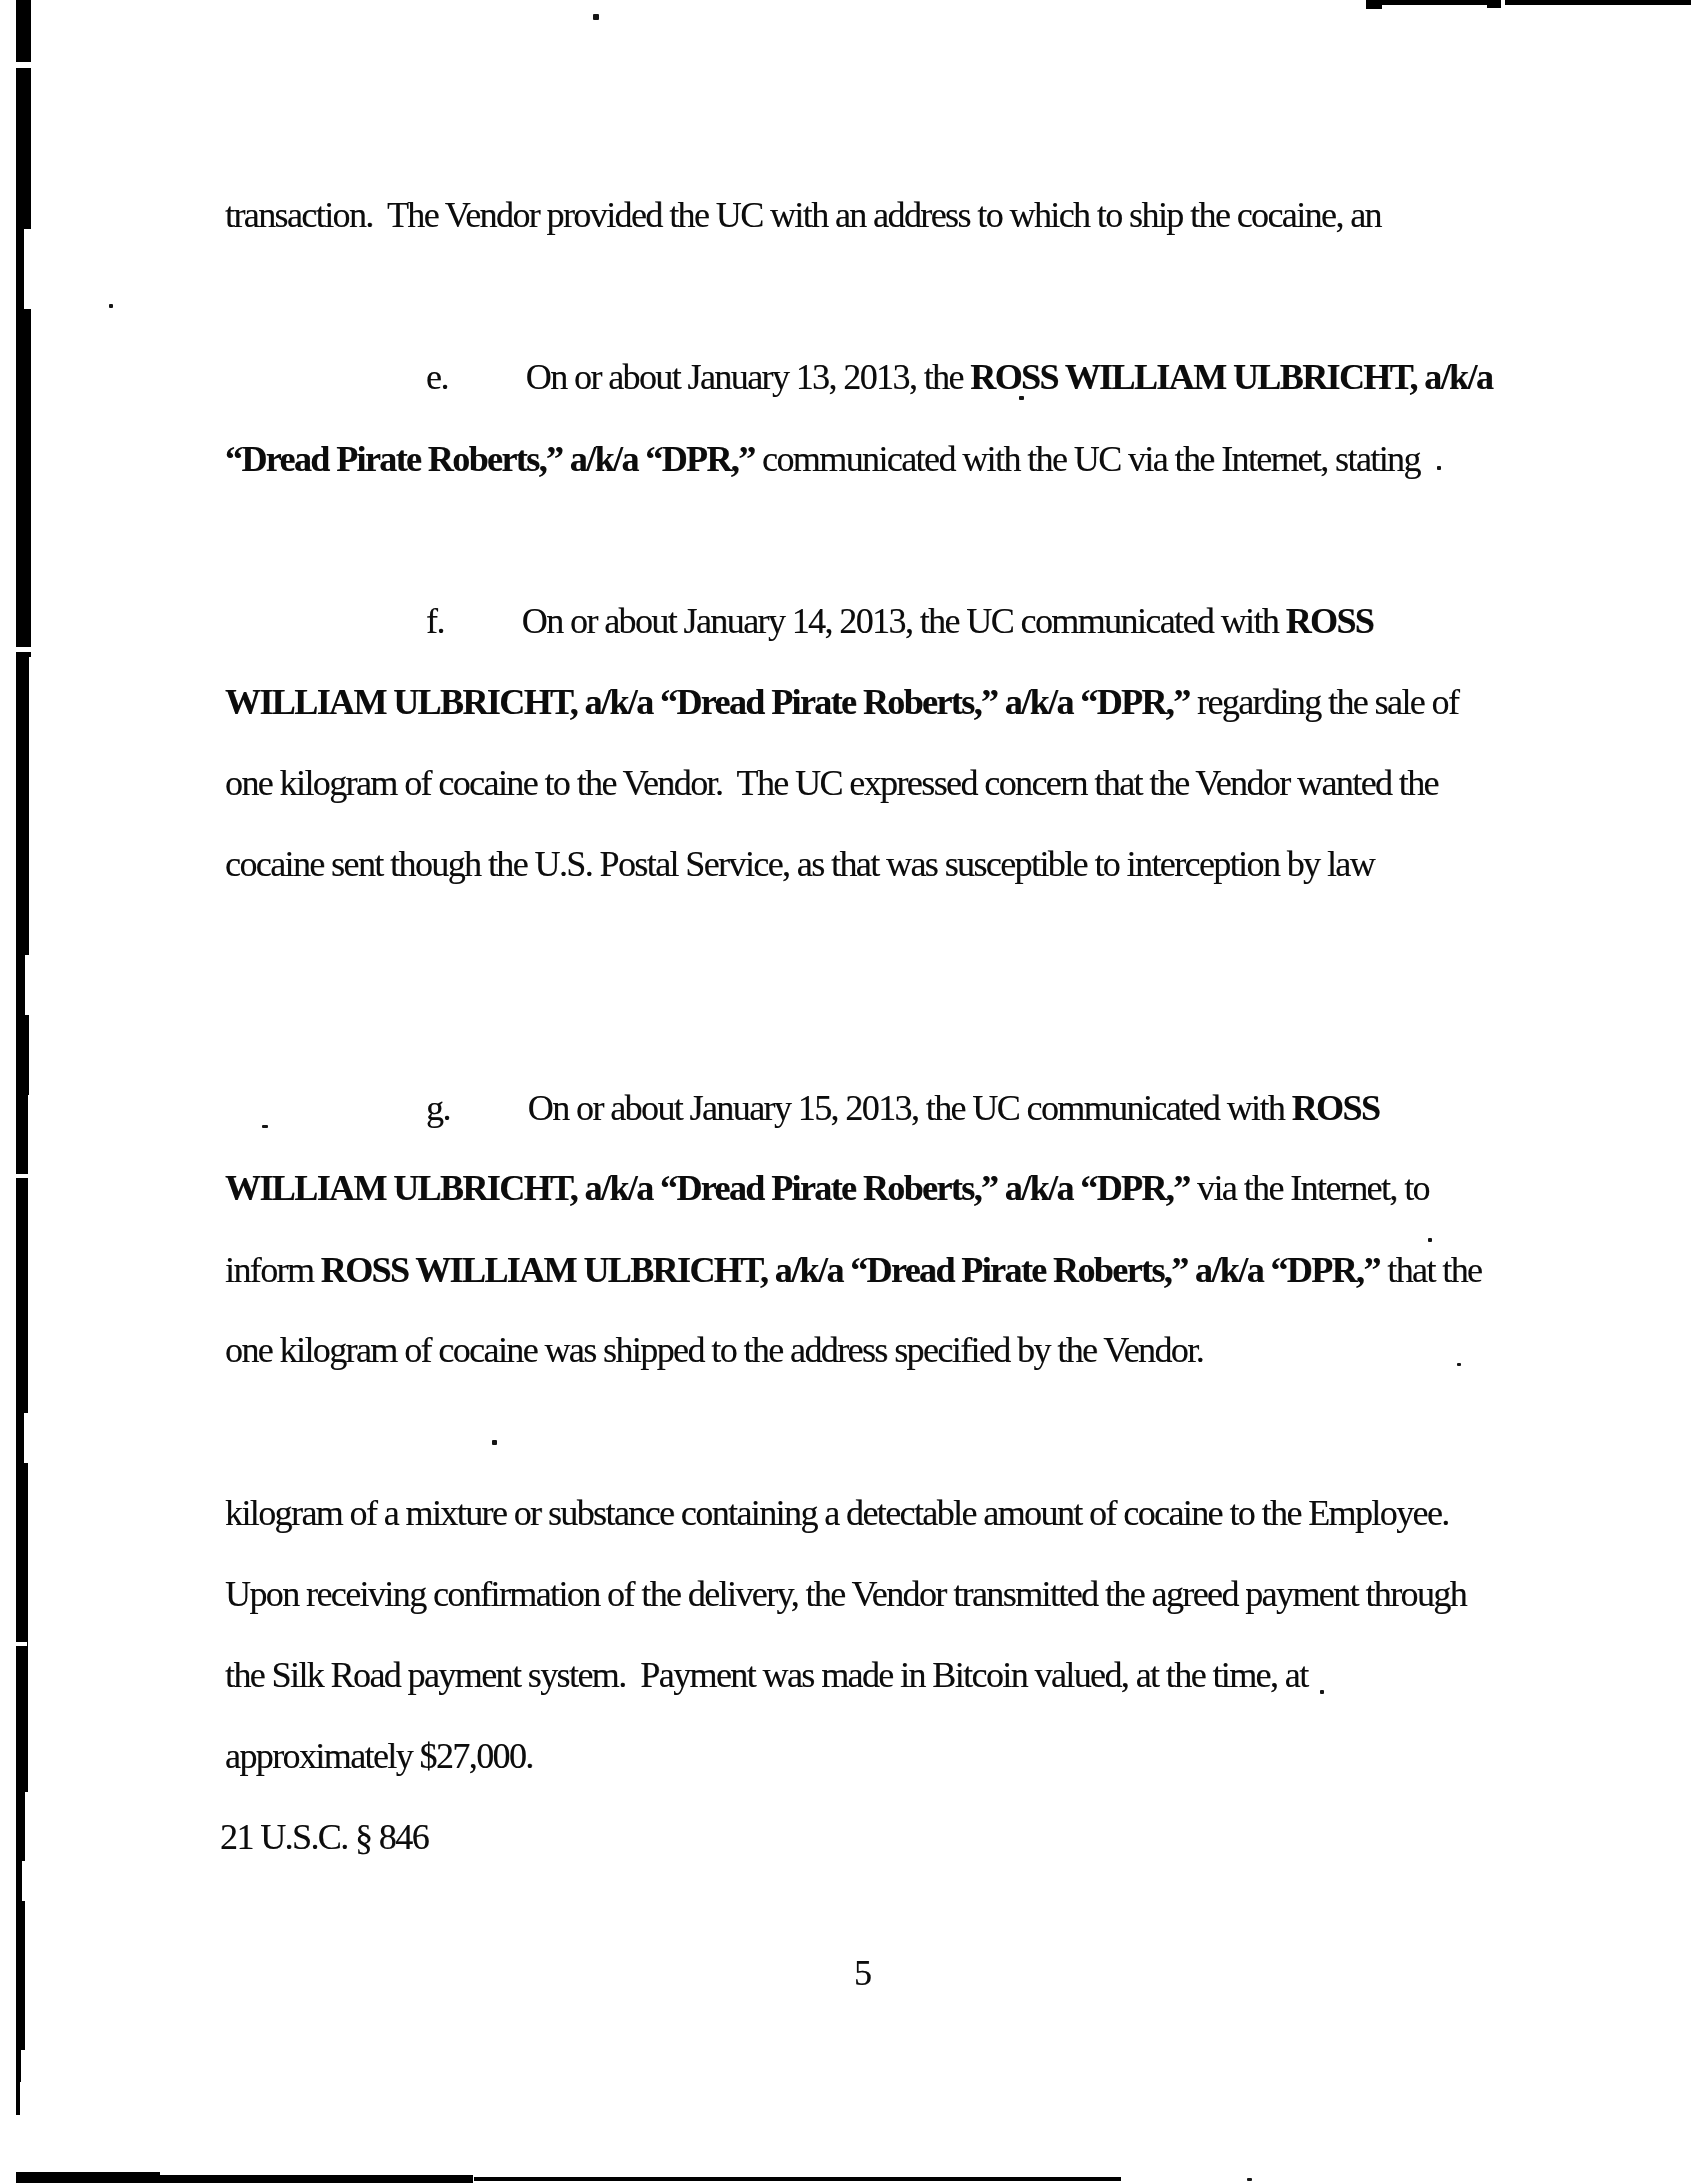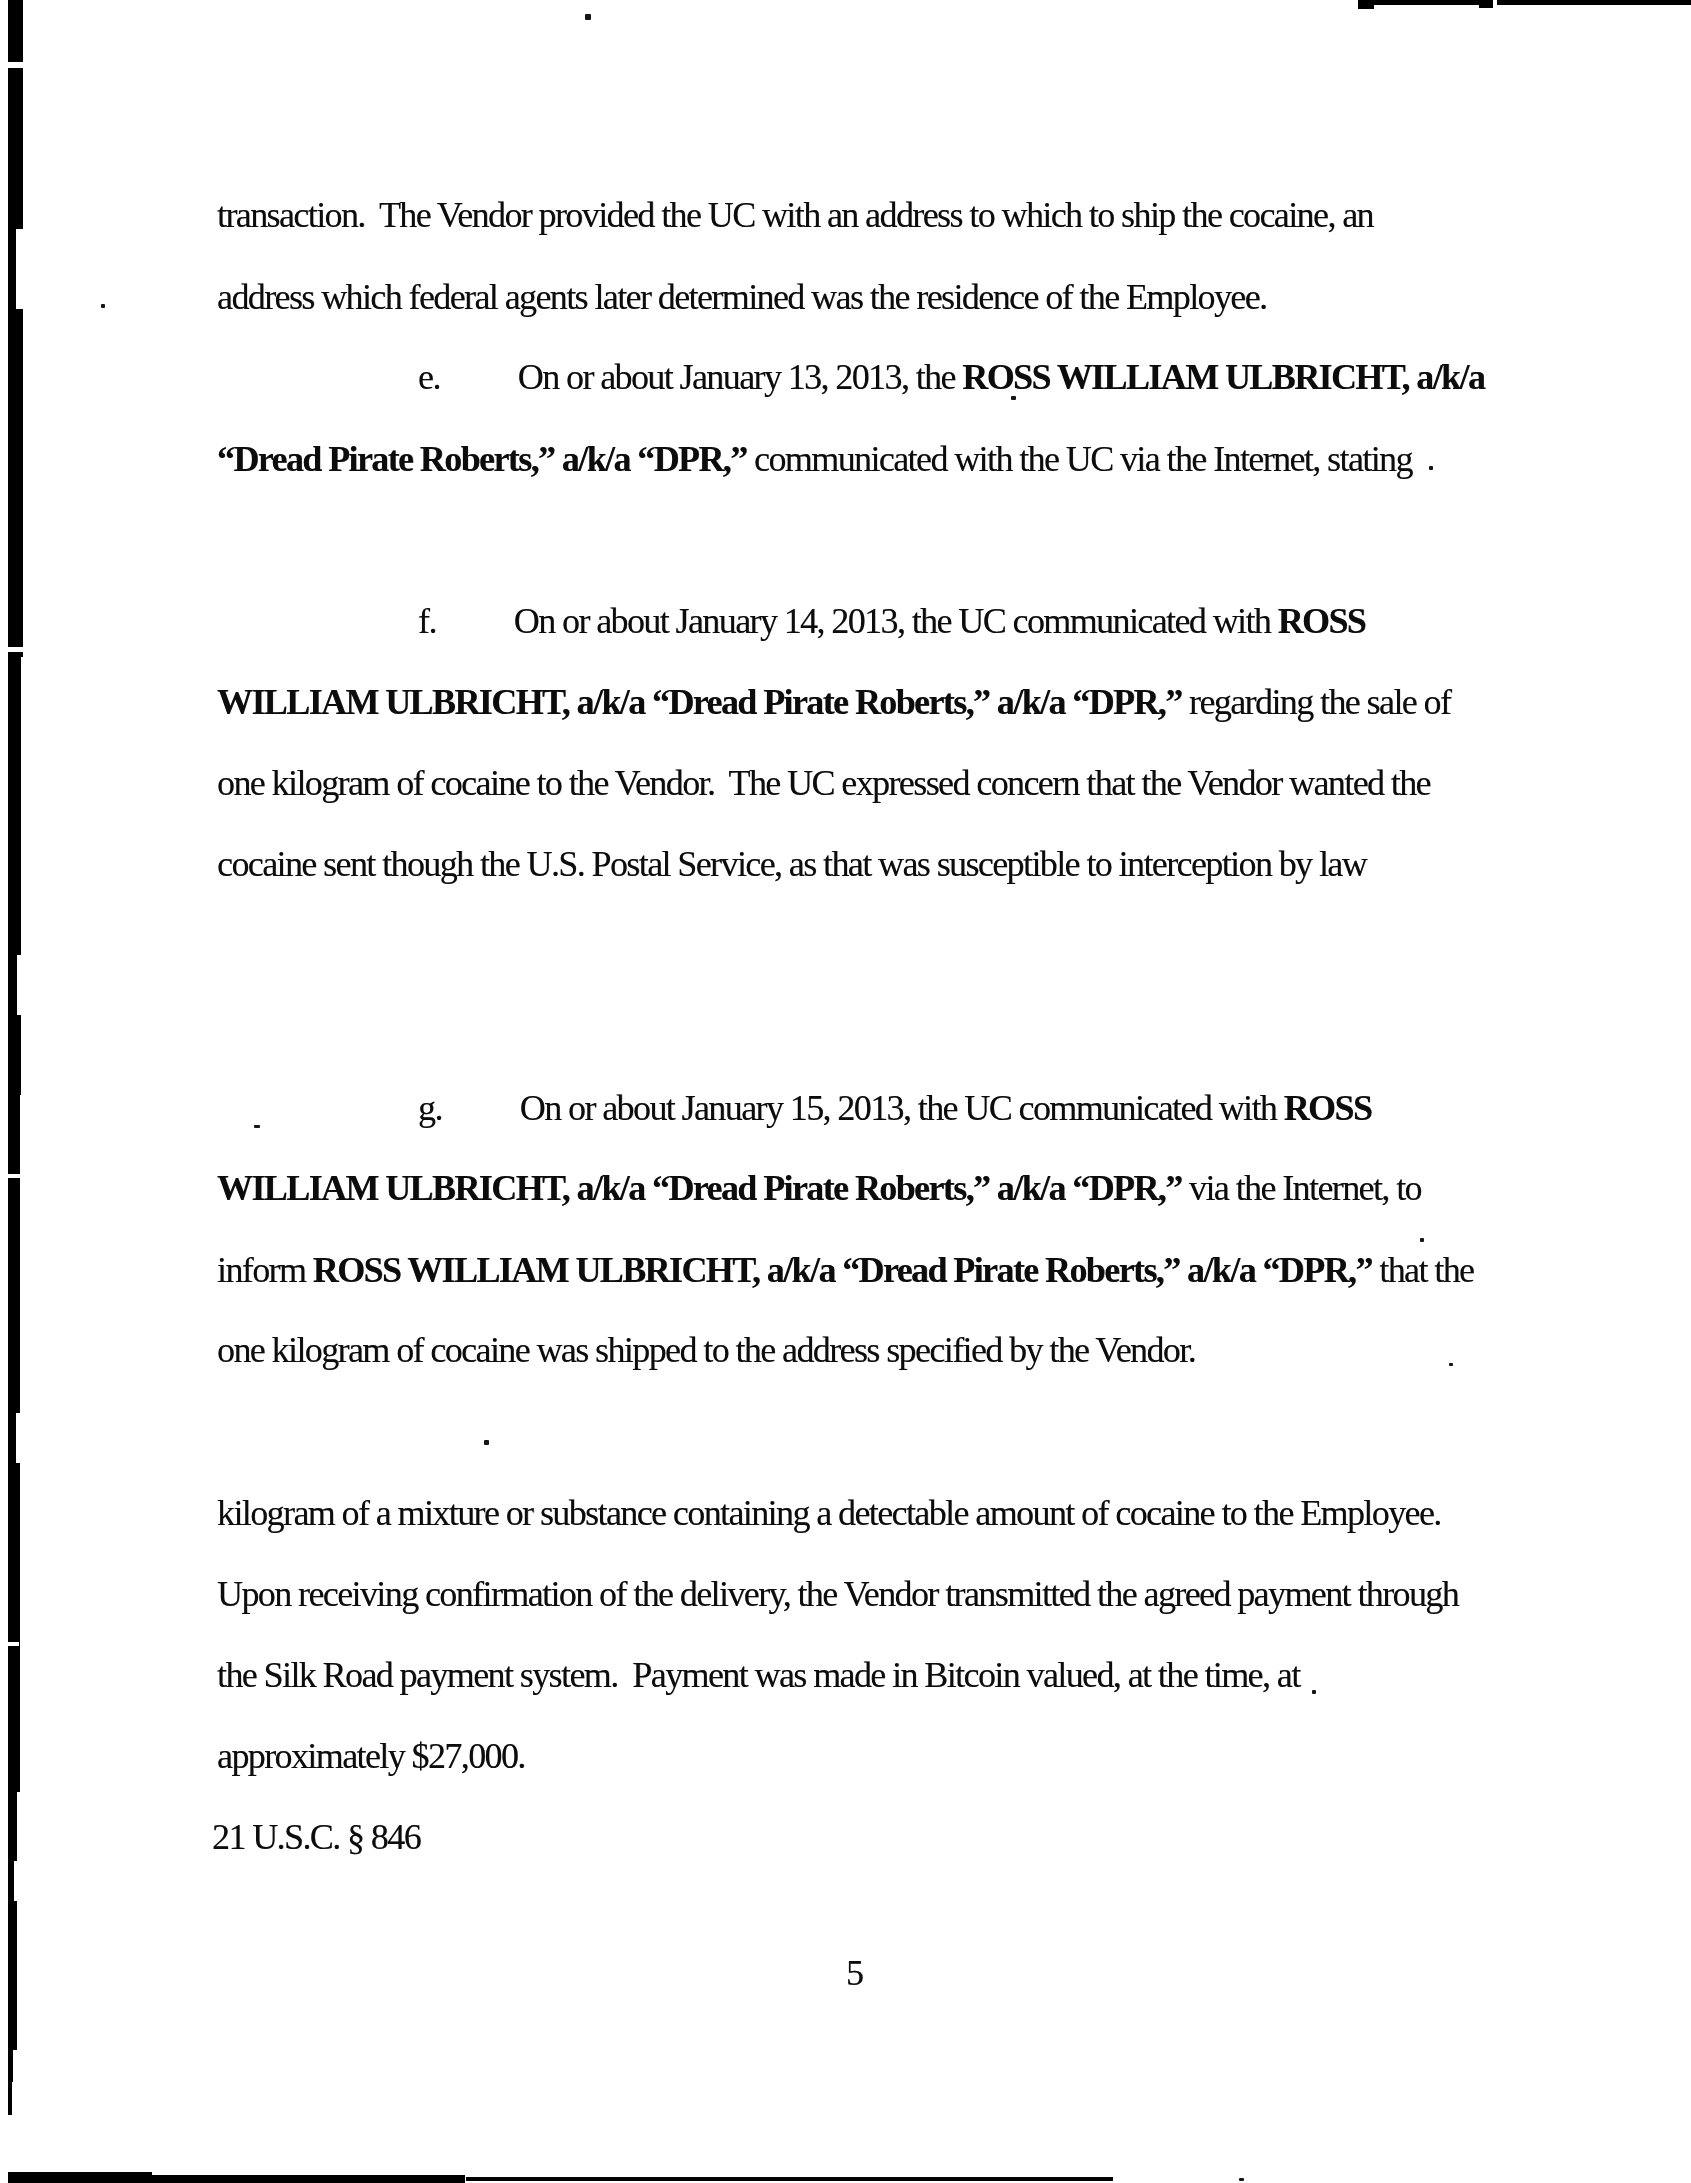--- a/index.html
+++ b/index.html
@@ -4,21 +4,21 @@
 <style>
   html,body{margin:0;padding:0;}
   body{
     width:1692px;height:2183px;
     background:#ffffff;
     font-family:"Liberation Serif", serif;
     color:#0c0c0c;
     position:relative;
     overflow:hidden;
   }
-  .page{position:absolute;left:8px;top:0;width:1585px;height:2183px;background:#ffffff;}
+  .page{position:absolute;left:16px;top:0;width:1585px;height:2183px;background:#ffffff;}
   .line{
     position:absolute;left:209px;
     font-size:36px;line-height:40px;
     letter-spacing:-1.6px;
     white-space:pre;
     text-shadow:0.3px 0 0 rgba(10,10,10,0.45);
   }
   .b{font-weight:700;}
   .indent{padding-left:201px;}
   .tabgap{display:inline-block;width:78px;}
@@ -31,21 +31,20 @@
   .bar{position:absolute;background:#000000;}
   .notch{position:absolute;background:#ffffff;}
   .speck{position:absolute;background:#161616;border-radius:1px;}
 </style>
 </head>
 <body>
 
 <div class="page">
 
   <div class="line" style="top:195px"><span>transaction.  The Vendor provided the UC with an address to which to ship the cocaine, an</span></div>
-  <div class="line" style="top:277px"><span>address which federal agents later determined was the residence of the Employee.</span></div>
 
   <div class="line indent" style="top:357px"><span>e.</span><span class="tabgap"></span><span>On or about January 13, 2013, the </span><span class="b">ROSS WILLIAM ULBRICHT, a/k/a</span></div>
 
   <div class="line" style="top:439px"><span class="b">“Dread Pirate Roberts,” a/k/a “DPR,”</span><span> communicated with the UC via the Internet, stating</span></div>
 
   <div class="line indent" style="top:601px"><span>f.</span><span class="tabgap"></span><span>On or about January 14, 2013, the UC communicated with </span><span class="b">ROSS</span></div>
 
   <div class="line" style="top:682px"><span class="b">WILLIAM ULBRICHT, a/k/a “Dread Pirate Roberts,” a/k/a “DPR,”</span><span> regarding the sale of</span></div>
   <div class="line" style="top:763px"><span>one kilogram of cocaine to the Vendor.  The UC expressed concern that the Vendor wanted the</span></div>
   <div class="line" style="top:844px"><span>cocaine sent though the U.S. Postal Service, as that was susceptible to interception by law</span></div>

